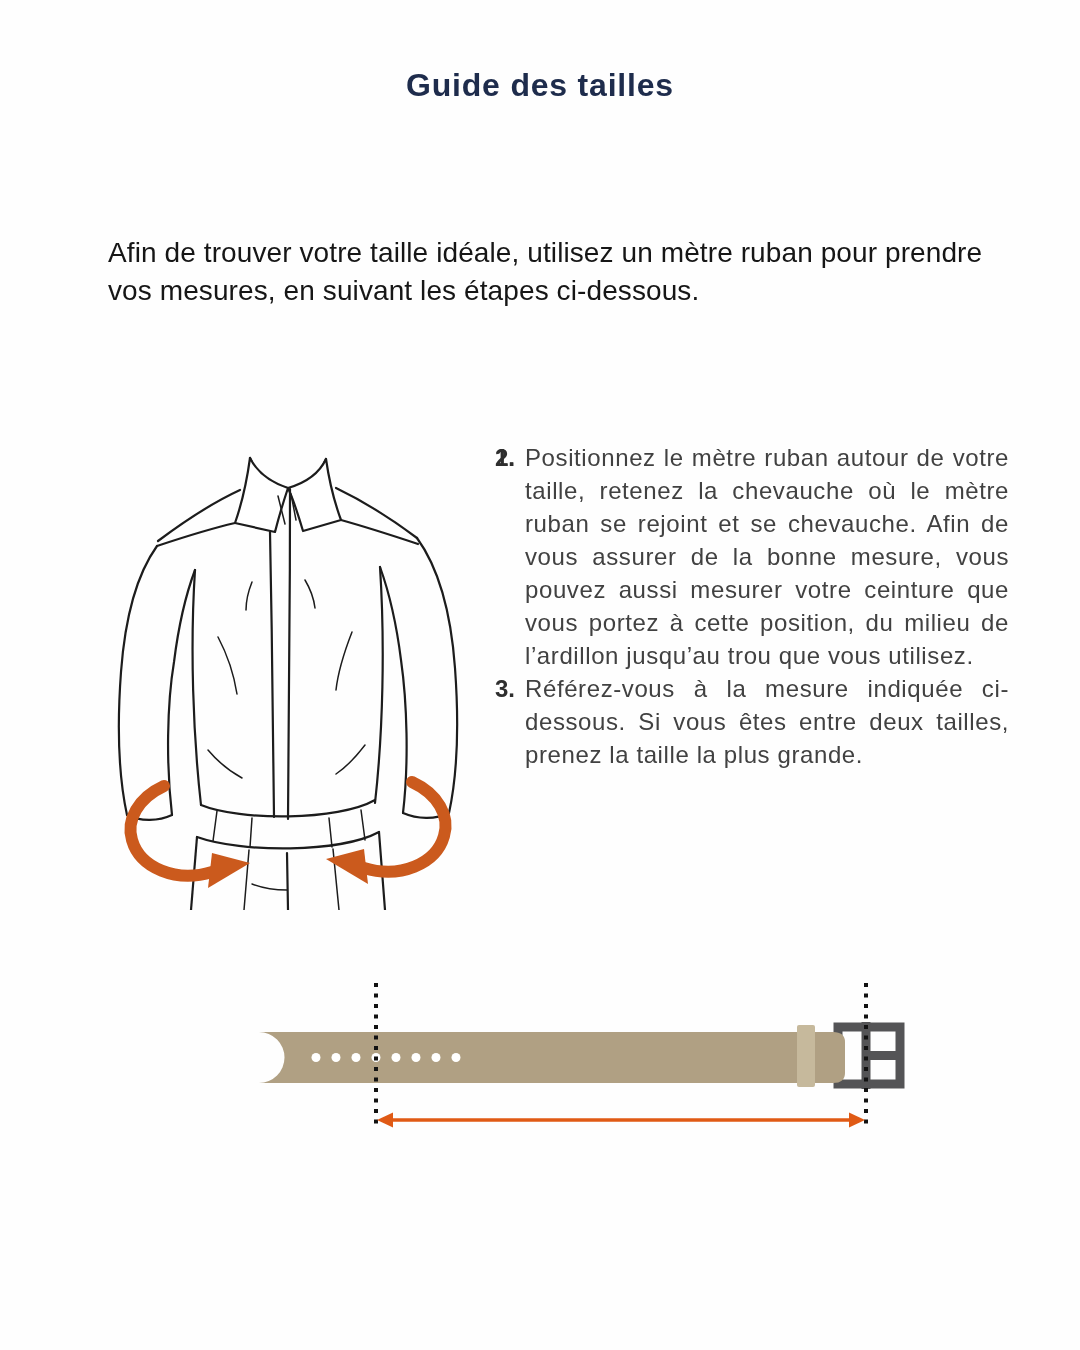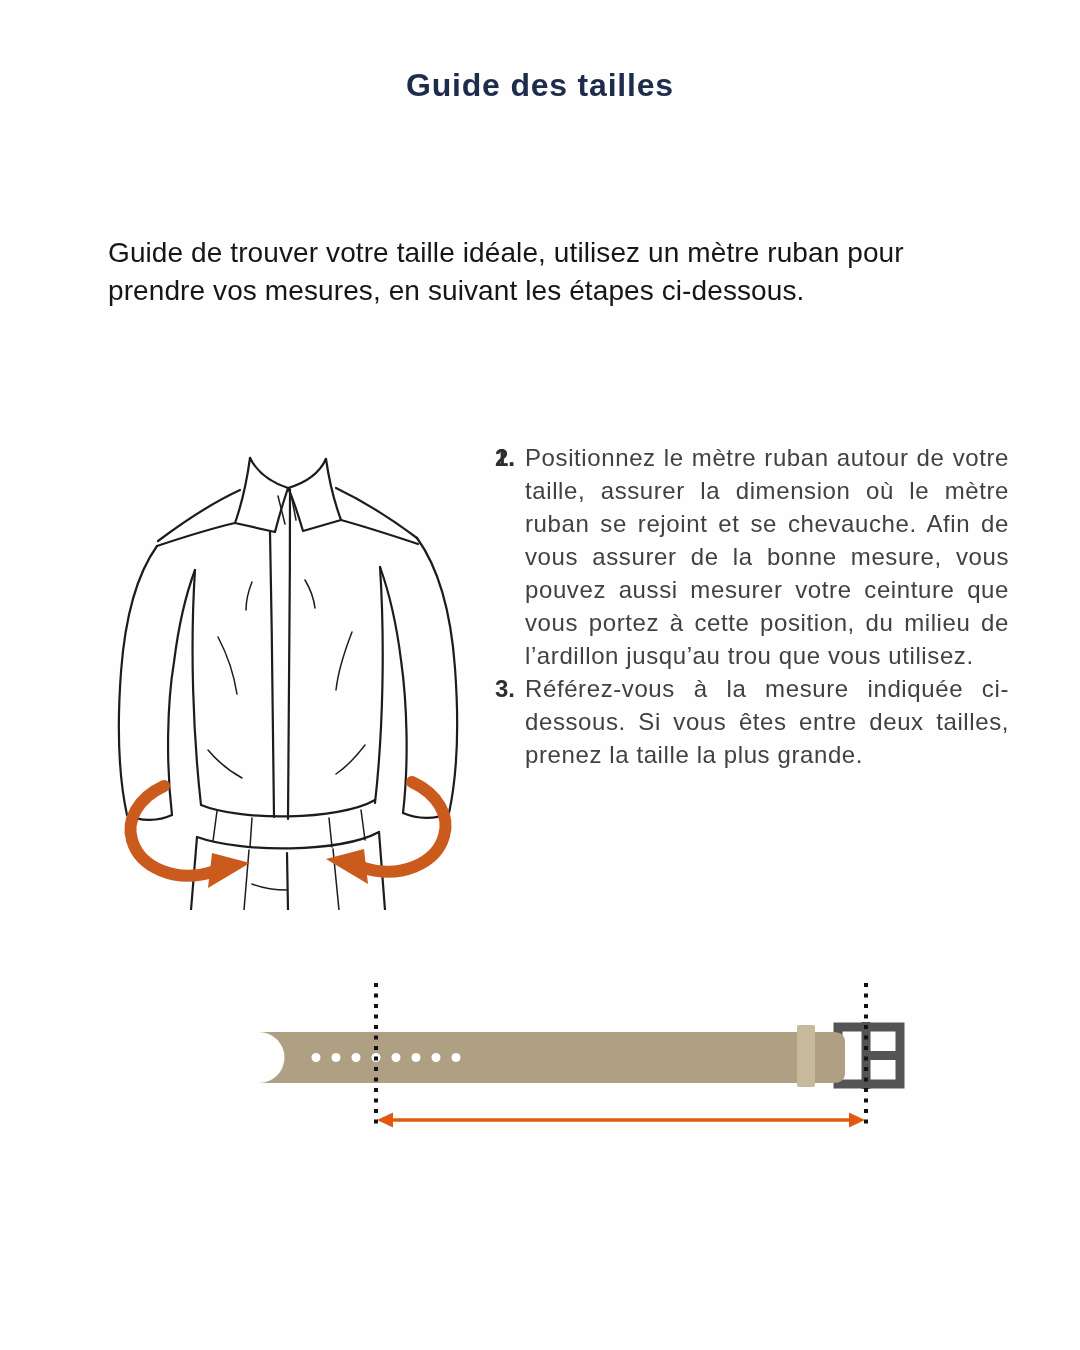--- a/index.html
+++ b/index.html
@@ -53,21 +53,21 @@
   .measure     { stroke:var(--measure-orange,#e05a15); stroke-width:3.5; }
   .measure-head{ fill:var(--measure-orange,#e05a15); }
 </style>
 </head>
 <body>
 
 <div class="page">
 
   <h1 class="title">Guide des tailles</h1>
 
-  <p class="intro">Guide de trouver votre taille idéale, utilisez un mètre ruban pour prendre vos mesures, en suivant les étapes ci-dessous.</p>
+  <p class="intro">Afin de trouver votre taille idéale, utilisez un mètre ruban pour prendre vos mesures, en suivant les étapes ci-dessous.</p>
 
   <svg class="shirt-svg" width="380" height="478" viewBox="0 0 380 478" aria-hidden="true">
     <g>
 
       <path class="ink" d="M150,26 C157,43 170,55 188,56 C207,57 219,44 226,27"></path>
 
       <path class="ink-fill" d="M150,26 C147,48 142,71 135,91 L175,100 C179,84 184,68 188,56 C170,50 157,40 150,26 Z"></path>
       <path class="ink-fill" d="M226,27 C229,48 234,69 241,88 L203,99 C198,82 193,67 188,56 C205,51 219,42 226,27 Z"></path>
       <path class="ink-thin" d="M178,64 L185,92 M191,62 L196,88"></path>
 
@@ -114,21 +114,21 @@
       <polygon class="waist-arrow-head" points="226,427 264,417 268,452"></polygon>
     </g>
   </svg>
 
   <ol class="steps">
     <li>
       <span class="step-num">1.</span>
     </li>
     <li>
       <span class="step-num">2.</span>
-      <span class="step-text">Positionnez le mètre ruban autour de votre taille, assurer la dimension où le mètre ruban se rejoint et se chevauche. Afin de vous assurer de la bonne mesure, vous pouvez aussi mesurer votre ceinture que vous portez à cette position, du milieu de l’ardillon jusqu’au trou que vous utilisez.</span>
+      <span class="step-text">Positionnez le mètre ruban autour de votre taille, retenez la chevauche où le mètre ruban se rejoint et se chevauche. Afin de vous assurer de la bonne mesure, vous pouvez aussi mesurer votre ceinture que vous portez à cette position, du milieu de l’ardillon jusqu’au trou que vous utilisez.</span>
     </li>
     <li>
       <span class="step-num">3.</span>
       <span class="step-text">Référez-vous à la mesure indiquée ci-dessous. Si vous êtes entre deux tailles, prenez la taille la plus grande.</span>
     </li>
   </ol>
 
   <svg class="belt-svg" width="1080" height="200" viewBox="0 0 1080 200" aria-hidden="true">
     <g>
       <rect class="buckle" x="838" y="67" width="62" height="57"></rect>

